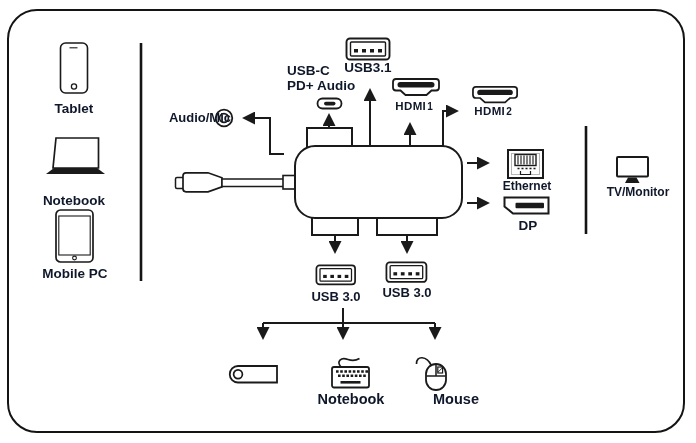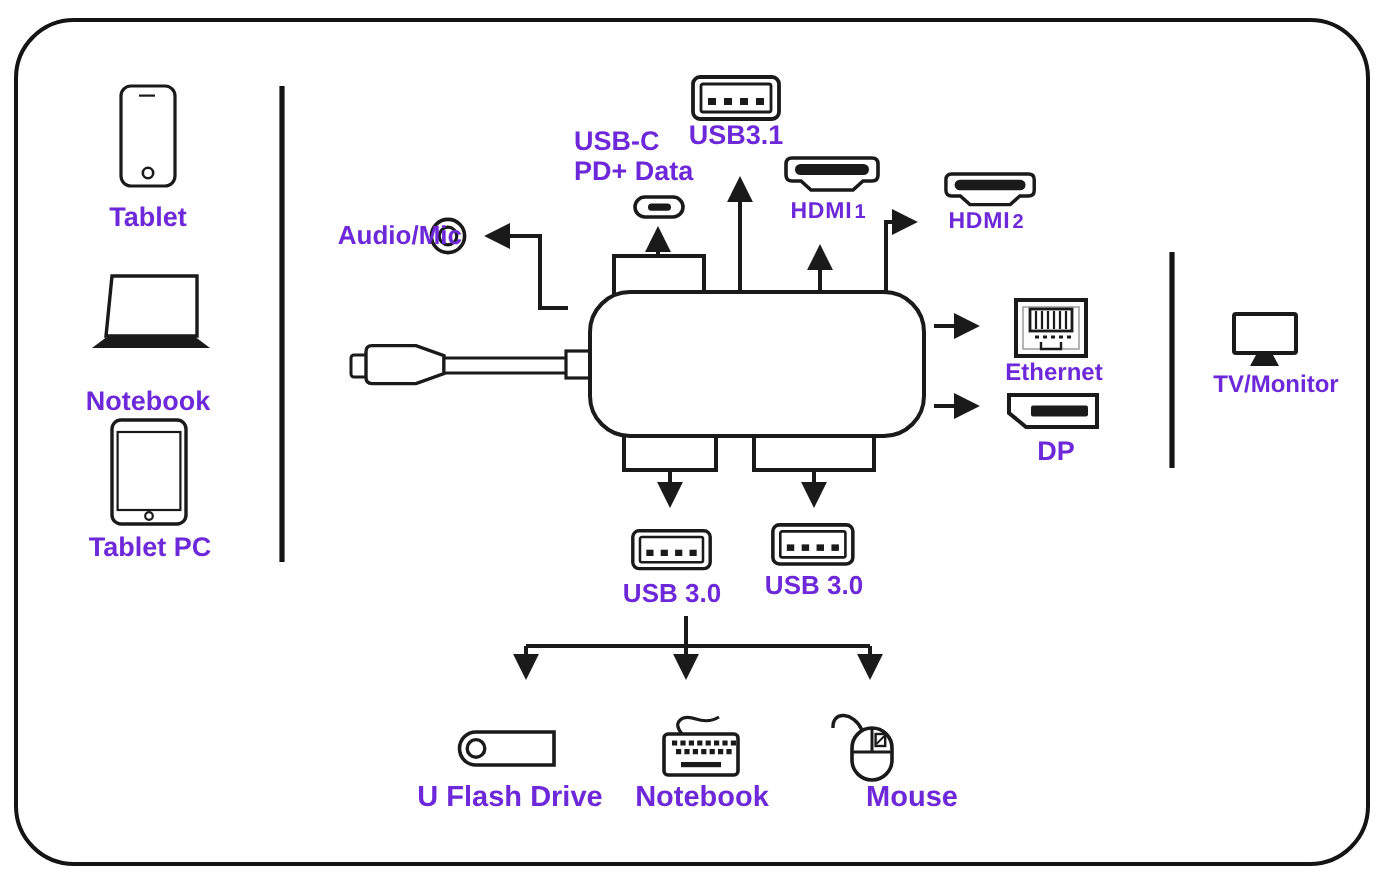--- a/index.html
+++ b/index.html
@@ -5,21 +5,21 @@
   html,body{margin:0;padding:0;background:#fff;}
   #stage{
     position:relative;width:696px;height:443px;background:#fff;overflow:hidden;
     font-family:"Liberation Sans", sans-serif;color:#1a1a1a;
   }
   .frame{
     position:absolute;left:7px;top:9px;width:678px;height:424px;
     border:2.2px solid #141414;border-radius:30px;box-sizing:border-box;
   }
   svg{position:absolute;left:0;top:0;}
-  .lbl{position:absolute;font-weight:600;color:#6d28d9;white-space:nowrap;line-height:1.1;}
+  .lbl{position:absolute;font-weight:600;color:#0f172a;white-space:nowrap;line-height:1.1;}
   .ctr{transform:translateX(-50%);}
   .f13{font-size:13px;}
   .f135{font-size:13.5px;}
   .f125{font-size:12px;}
   .f12{font-size:12px;}
   .f145{font-size:14.5px;}
   .hdmi-wrap{display:flex;align-items:baseline;}
   .hdmi-logo{font-weight:800;font-size:11.5px;letter-spacing:0.4px;}
   .hdmi-num{font-weight:600;font-size:10px;margin-left:1px;}
   .ralign{text-align:right;}
@@ -154,40 +154,39 @@
       <rect x="14" y="9" width="20" height="26" rx="10" fill="#fff" stroke="#1a1a1a" stroke-width="1.8"></rect>
       <line x1="24" y1="9.5" x2="24" y2="21" stroke="#1a1a1a" stroke-width="1.5"></line>
       <line x1="14.5" y1="21" x2="33.5" y2="21" stroke="#1a1a1a" stroke-width="1.5"></line>
       <rect x="25.8" y="12" width="4.8" height="6" fill="none" stroke="#1a1a1a" stroke-width="1.2"></rect>
       <line x1="26.2" y1="17" x2="30.2" y2="13" stroke="#1a1a1a" stroke-width="0.9"></line>
     </g>
   </svg>
 
   <div class="lbl ctr f135" style="left:74px;top:102px;">Tablet</div>
   <div class="lbl ctr f135" style="left:74px;top:194px;">Notebook</div>
-  <div class="lbl ctr f135" style="left:75px;top:267px;">Tablet PC</div>
+  <div class="lbl ctr f135" style="left:75px;top:267px;">Mobile PC</div>
 
   <div class="lbl ralign f13" style="left:140px;top:111px;width:71px;margin-left:20px;">Audio/Mic</div>
   <div class="lbl f135" style="left:287px;top:64px;">USB-C</div>
-  <div class="lbl f135" style="left:287px;top:79px;">PD+ Data</div>
+  <div class="lbl f135" style="left:287px;top:79px;">PD+ Audio</div>
   <div class="lbl ctr f135" style="left:368px;top:61px;">USB3.1</div>
 
   <div class="lbl ctr hdmi-wrap" style="left:414px;top:100px;">
     <span class="hdmi-logo">HDMI</span>
       <span class="hdmi-num">1</span>
   </div>
   <div class="lbl ctr hdmi-wrap" style="left:493px;top:105px;">
     <span class="hdmi-logo">HDMI</span>
       <span class="hdmi-num">2</span>
   </div>
 
   <div class="lbl ctr f125" style="left:527px;top:180px;">Ethernet</div>
   <div class="lbl ctr f135" style="left:528px;top:219px;">DP</div>
 
   <div class="lbl ctr f13" style="left:336px;top:290px;">USB 3.0</div>
   <div class="lbl ctr f13" style="left:407px;top:286px;">USB 3.0</div>
 
   <div class="lbl ctr f12" style="left:638px;top:186px;">TV/Monitor</div>
 
-  <div class="lbl ctr f145" style="left:255px;top:392px;">U Flash Drive</div>
   <div class="lbl ctr f145" style="left:351px;top:392px;">Notebook</div>
   <div class="lbl ctr f145" style="left:456px;top:392px;">Mouse</div>
 </div>
 
 </body></html>

